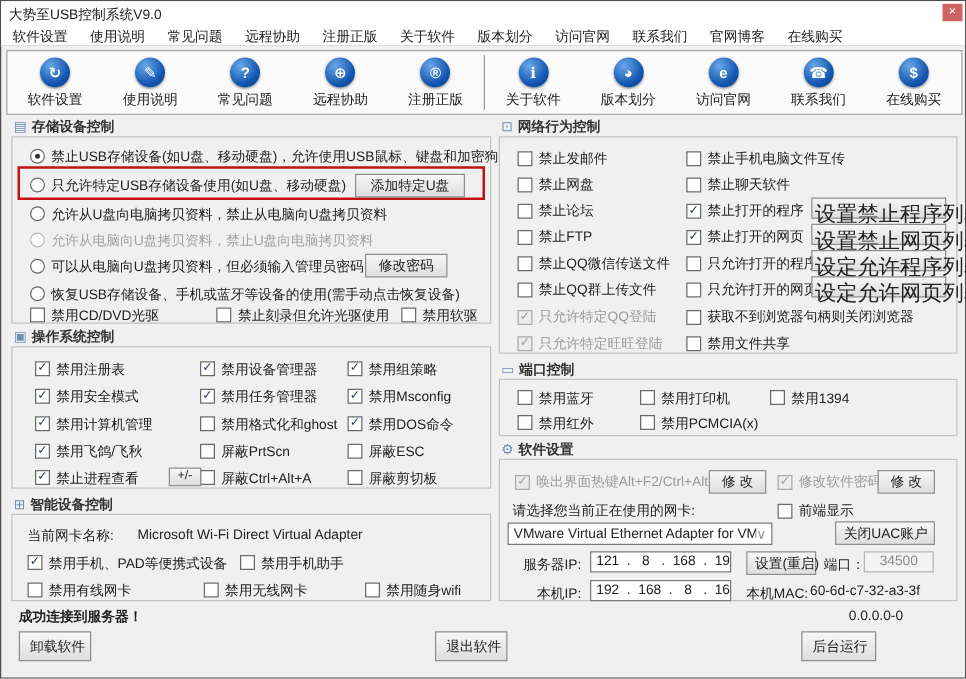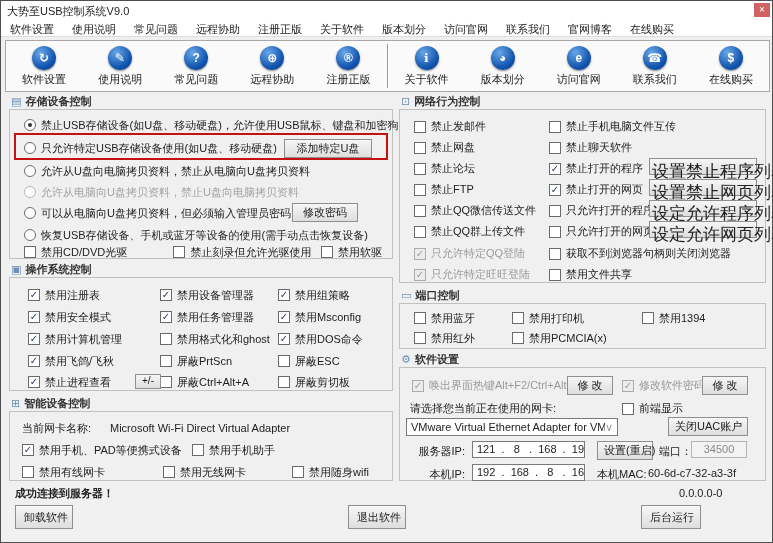--- a/index.html
+++ b/index.html
@@ -31,21 +31,21 @@
   .field{background:#fff;border:1px solid #7a7a7a;padding:1px 4px;white-space:pre;overflow:hidden}
   .field.gray{background:#f3f3f3;color:#8a8a8a;border-color:#b5b5b5}
   .srow{position:absolute;left:14px;right:10px;height:18px;display:flex;align-items:center}
   .redbox{position:absolute;left:4px;top:23px;width:374px;height:27px;border:2px solid #c41111;pointer-events:none}
   .orow{position:absolute;left:18px;right:6px;height:16px;display:flex;align-items:center}
   .oc1{width:132px}.oc2{width:118px}
   .nrow{position:absolute;left:14px;right:6px;height:17px;display:flex;align-items:center}
   .nc1{width:135px}
   .nbtn{position:absolute;right:8px;width:108px;height:17px;font-size:17px;padding:1px 2px}
   .prow{position:absolute;left:14px;right:0;height:16px;display:flex;align-items:center}
-  .pc1{width:98px}.pc2{width:130px}
+  .pc1{width:98px}.pc2{width:104px}
   .smrow{position:absolute;left:12px;right:6px;height:16px;display:flex;align-items:center}
   .abs{position:absolute}
   .dim{color:#9a9a9a}
   .select{background:#fff;border:1px solid #7a7a7a;height:18px;display:flex;align-items:center;padding:0 4px;justify-content:space-between}
   .footer-btn{position:absolute;height:24px;padding:4px 8px}
 </style>
 </head>
 <body>
 
 <div id="win">

